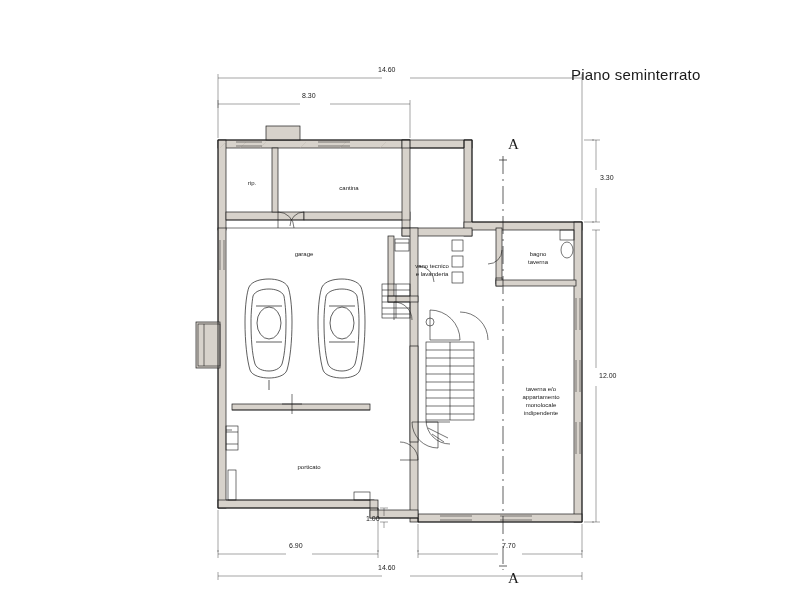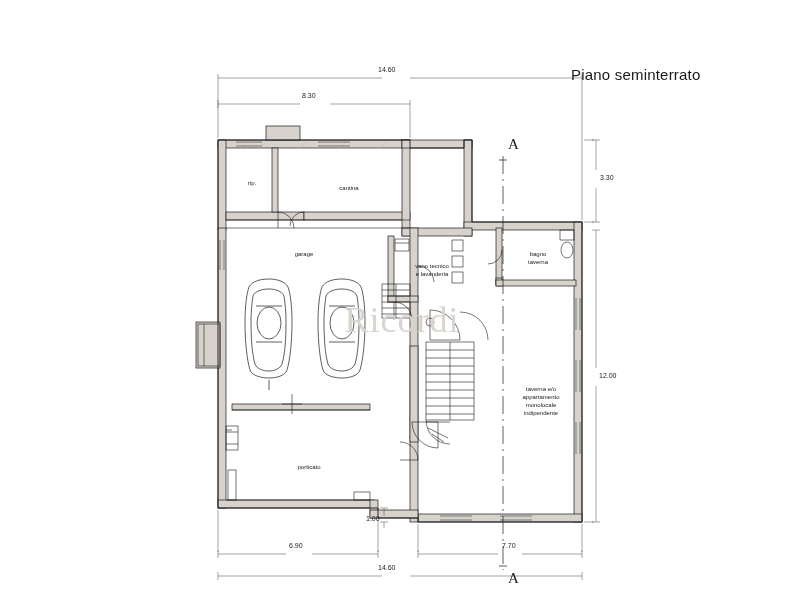--- a/index.html
+++ b/index.html
@@ -77,21 +77,20 @@
   svg { display: block; }
 </style>
 </head>
 <body>
 
 <div id="sheet">
 
   <div class="title">Piano seminterrato</div>
 
   <div class="watermark">
-    <div class="wm-main">Ricordi</div>
   </div>
 
   <svg width="800" height="600" viewBox="0 0 800 600">
     <g fill="none" stroke="#1a1a1a" stroke-width="0.8">
 
       <g fill="#d7d2cb" stroke="#1a1a1a" stroke-width="0.7">
 
         <rect x="218" y="110" width="192" height="8"></rect>
 
         <rect x="266" y="96" width="34" height="14"></rect>

